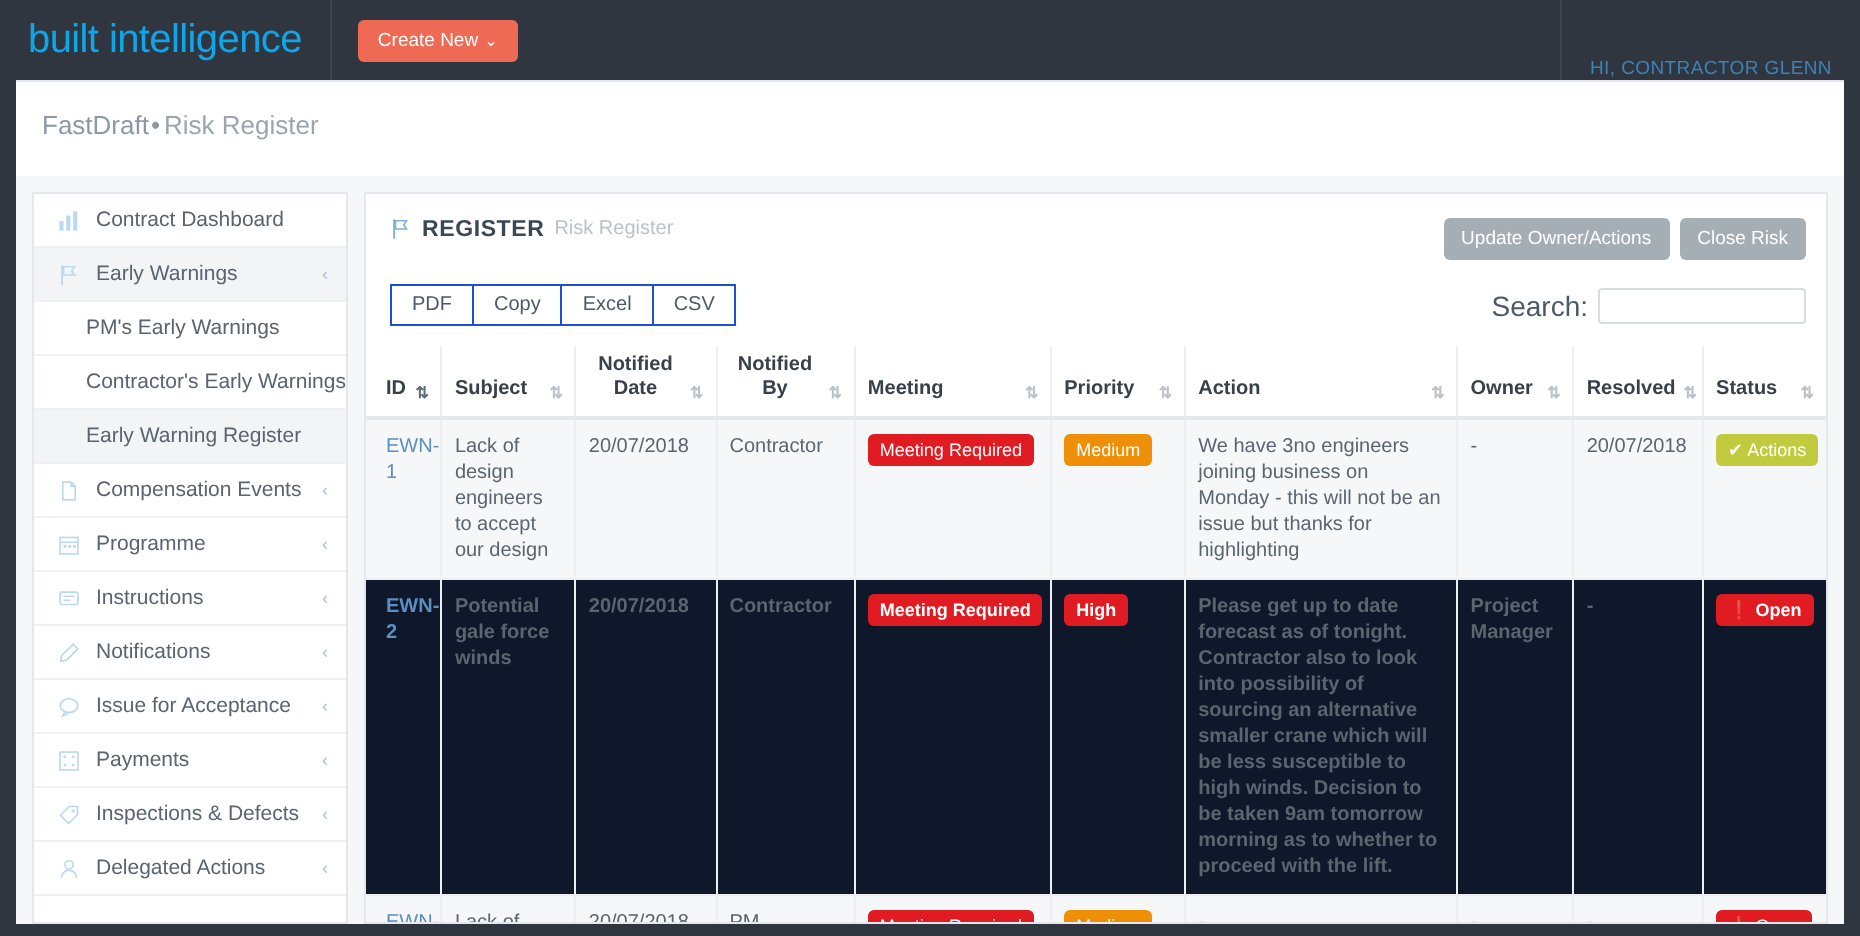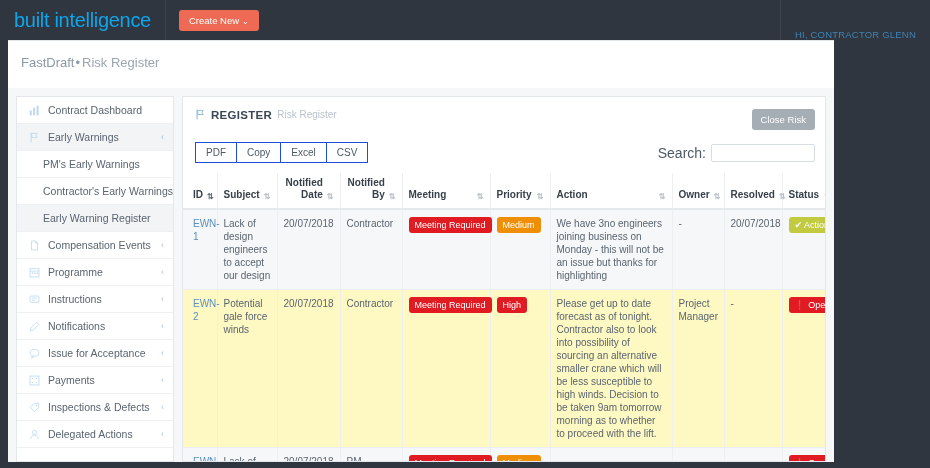--- a/index.html
+++ b/index.html
@@ -61,21 +61,21 @@
     font-size: 9.5px;
     letter-spacing: 0.2px;
     white-space: nowrap;
     cursor: pointer;
   }
 
   
   .page {
     position: absolute;
     left: 8px; top: 40px;
-    width: 826px; height: 422px;
+    width: 914px; height: 422px;
     background: #ffffff;
     border-top: 1px solid #e2e5e9;
     overflow: hidden;
   }
   .breadcrumb {
     padding: 14px 0 10px 13px;
     font-size: 13px;
     color: #8b98a6;
     white-space: nowrap;
   }
@@ -201,21 +201,21 @@
   .tbl-wrap { padding: 10px 0 0 0; }
   table.reg {
     width: 100%;
     border-collapse: collapse;
     table-layout: fixed;
   }
   table.reg th {
     font-size: 10px;
     color: #38414b;
     font-weight: bold;
-    text-align: right;
+    text-align: center;
     vertical-align: bottom;
     padding: 4px 6px 7px 6px;
     border-bottom: 2px solid #e6e9ec;
     border-left: 1px solid #edeff2;
   }
   table.reg th:first-child { border-left: 0; padding-left: 10px; }
   .th-inner { display: flex; align-items: flex-end; justify-content: space-between; gap: 4px; }
   .th-text { line-height: 12px; }
   .sorter { color: #b9c1c9; font-size: 8px; line-height: 9px; flex: 0 0 auto; }
   .sorter.act { color: #5e6b78; }
@@ -223,21 +223,21 @@
     font-size: 10px;
     color: #5a6570;
     vertical-align: top;
     padding: 7px 6px 7px 6px;
     border-left: 1px solid #edeff2;
     border-bottom: 1px solid #eceff2;
     line-height: 13px;
   }
   table.reg td:first-child { border-left: 0; padding-left: 10px; }
   tr.r-odd td { background: #f6f7f8; }
-  tr.r-even td { background: #fef9c3; }
+  tr.r-even td { background: #0f172a; font-weight: bold; }
   .id-link { color: #5b8fc0; cursor: pointer; }
   .badge {
     display: inline-block;
     color: #ffffff;
     font-size: 9px;
     padding: 3px 6px;
     border-radius: 3px;
     white-space: nowrap;
     line-height: 10px;
   }
@@ -394,20 +394,21 @@
             <span class="flag-ico">
               <svg width="11" height="11" viewBox="0 0 16 16">
                   <path d="M3 1v14" stroke="#7fb2d8" stroke-width="1.4" fill="none"></path>
                   <path d="M4 2h8l-2 3 2 3H4z" fill="none" stroke="#7fb2d8" stroke-width="1.2"></path>
                 </svg>
             </span>
             <span class="reg-word">REGISTER</span>
             <span class="reg-sub">Risk Register</span>
           </div>
           <div class="head-btns">
+            <div class="gray-btn">Update Owner/Actions</div>
             <div class="gray-btn">Close Risk</div>
           </div>
         </div>
 
         <div class="tools-row">
           <div class="export-group" id="exports">
               <div class="export-btn">PDF</div>
               <div class="export-btn">Copy</div>
               <div class="export-btn">Excel</div>
               <div class="export-btn">CSV</div>

